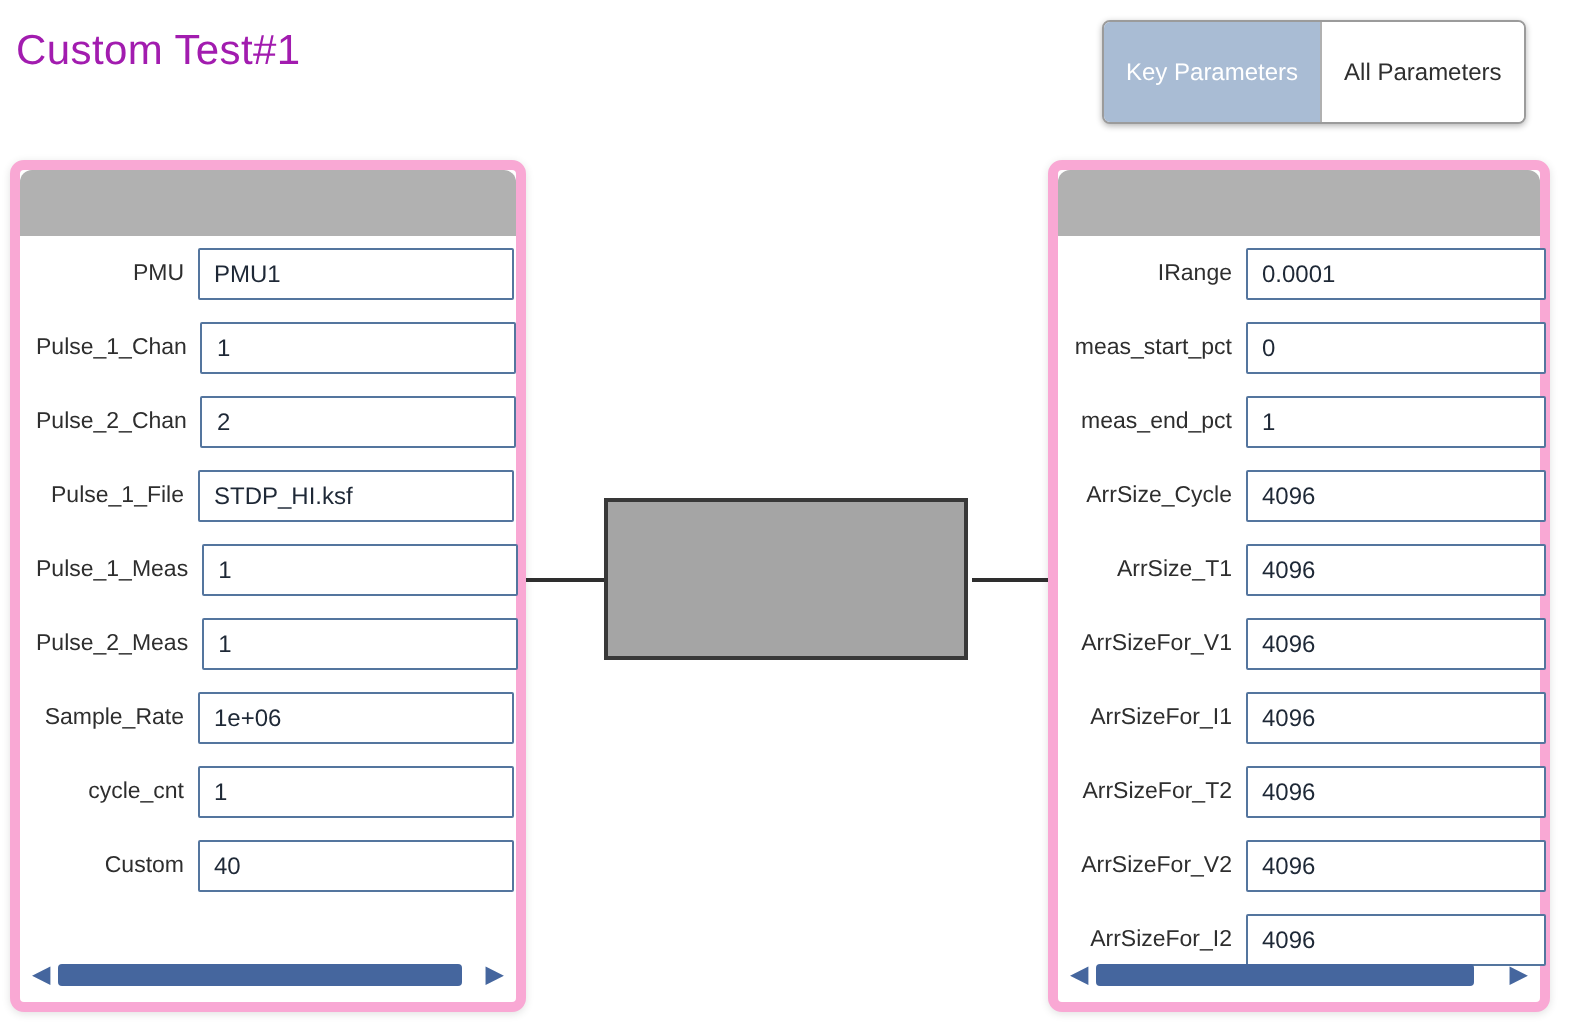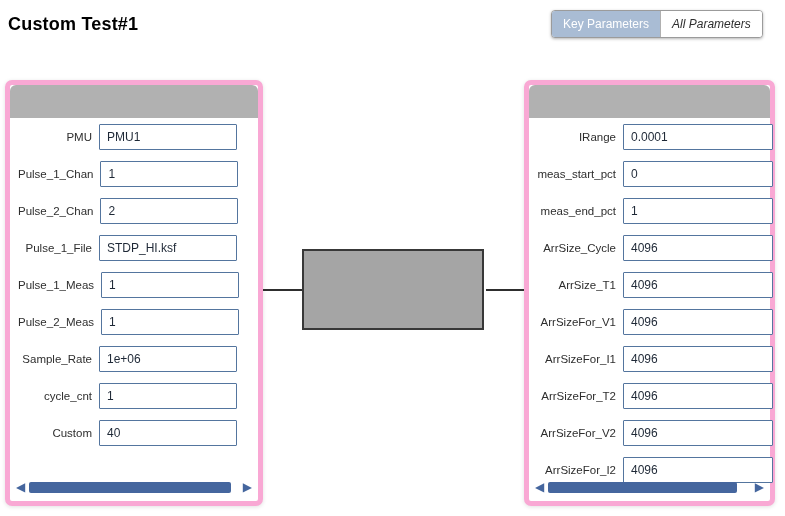--- a/index.html
+++ b/index.html
@@ -6,40 +6,40 @@
   html,body { width:785px; height:516px; }
   body {
     position:relative;
     background:#ffffff;
     font-family:"Liberation Sans", sans-serif;
     overflow:hidden;
   }
 
   .page-title {
     position:absolute; left:8px; top:14px;
-    font-size:18px; font-weight:bold; color:#000000;
+    font-size:21px; font-weight:normal; color:#a21caf;
     letter-spacing:.2px;
   }
 
   
   .toggle-group {
     position:absolute; left:551px; top:10px;
     display:flex; align-items:stretch;
     border:1px solid #9b9b9b; border-radius:4px;
     background:#ffffff; overflow:hidden;
     box-shadow:0 1px 3px rgba(0,0,0,.3);
   }
   .toggle-btn {
     font-size:12px; line-height:14px;
-    padding:6px 11px; color:#2f2f2f; background:#ffffff;
+    padding:18px 11px; color:#2f2f2f; background:#ffffff;
     white-space:nowrap; cursor:pointer; border:none;
     font-family:"Liberation Sans", sans-serif;
   }
   .toggle-btn.selected { background:#a9bcd4; color:#ffffff; }
-  .toggle-btn + .toggle-btn { border-left:1px solid #b0b0b0;font-style:italic; }
+  .toggle-btn + .toggle-btn { border-left:1px solid #b0b0b0; }
 
   
   .panel {
     position:absolute; top:80px; height:426px;
     background:#ffffff;
     border:5px solid #f9a8d4; border-radius:7px;
     box-shadow:0 1px 4px rgba(0,0,0,.12);
   }
   .panel-left  { left:5px;   width:258px; }
   .panel-right { left:524px; width:251px; }
@@ -52,21 +52,21 @@
     display:flex; align-items:center;
     height:37px; padding-left:8px;
   }
   .param-label {
     flex:0 0 74px; text-align:right;
     font-size:11.5px; color:#2e2e2e;
     margin-right:7px; white-space:nowrap;
   }
   .panel-right .param-label { flex-basis:79px; }
   .param-input {
-    width:138px; height:26px;
+    width:158px; height:26px;
     border:1px solid #54759e; border-radius:1px;
     background:#ffffff;
     font-size:12px; color:#1e2836;
     padding:0 7px; outline:none;
     font-family:"Liberation Sans", sans-serif;
   }
   .panel-right .param-input { width:150px; }
 
   
   .h-scrollbar {

